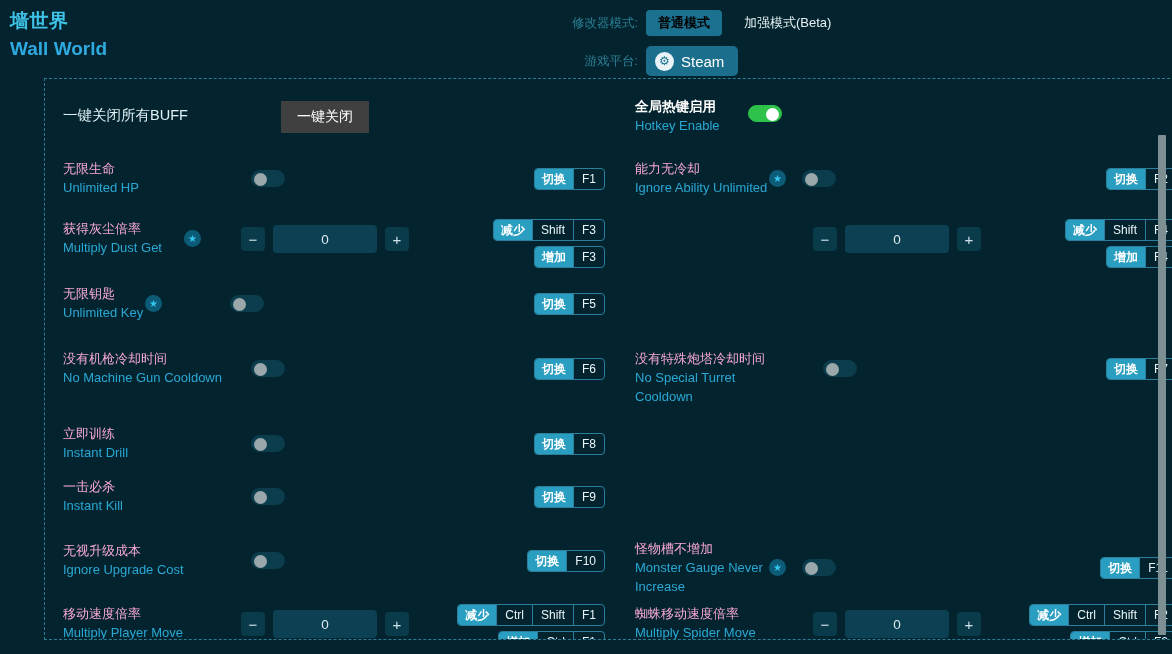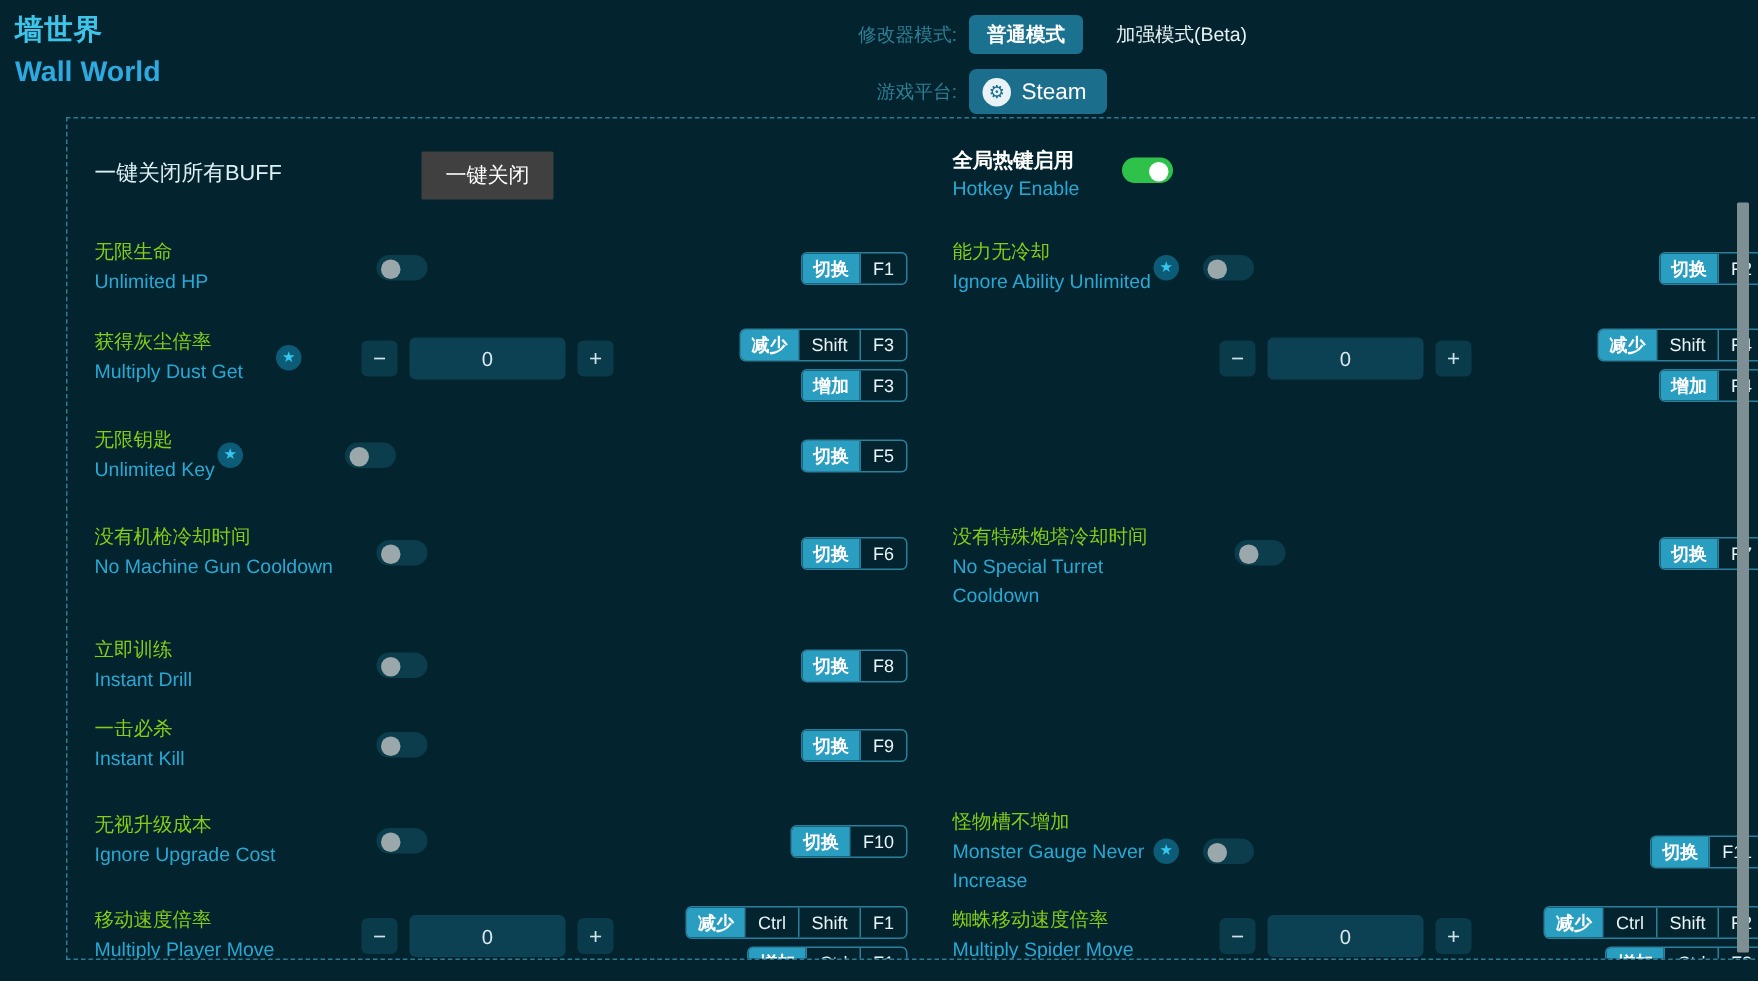--- a/index.html
+++ b/index.html
@@ -43,21 +43,21 @@
   .mode-label {
     font-size: 12.5px; color: #2d7f96; width: 76px; text-align: right;
     padding-right: 8px; white-space: nowrap;
   }
   .mode-btn {
     height: 26px; padding: 0 12px; border-radius: 4px;
     display: inline-flex; align-items: center; justify-content: center;
     font-size: 13px; white-space: nowrap; border: none;
     font-family: "Liberation Sans", sans-serif;
   }
-  .mode-btn.active { background: #1b7290; color: #ffffff; font-weight: bold; }
+  .mode-btn.active { background: #1b7290; color: #000000; font-weight: bold; }
   .mode-btn.inactive { background: transparent; color: #e8f2f5; margin-left: 10px; }
 
   .steam-btn {
     height: 30px; padding: 0 14px 0 9px; border-radius: 5px;
     background: #1b6f8c; color: #ffffff; font-size: 15px;
     display: inline-flex; align-items: center; gap: 7px; border: none;
     font-family: "Liberation Sans", sans-serif;
   }
   .steam-glyph {
     width: 19px; height: 19px; border-radius: 50%;
@@ -81,21 +81,21 @@
   .col { position: absolute; top: 0; width: 572px; height: 560px; }
   .col-left  { left: 0px; }
   .col-right { left: 572px; }
 
   
   .row { position: absolute; left: 0; width: 572px; }
 
   .label-box {
     position: absolute; left: 18px; width: 160px;
   }
-  .lbl-cn { font-size: 13px; color: #84cc16; line-height: 19px; white-space: nowrap; font-family: Liberation Mono, monospace; }
+  .lbl-cn { font-size: 13px; color: #f9a8d4; line-height: 19px; white-space: nowrap; }
   .lbl-en { font-size: 13px; color: #2aa8d4; line-height: 19px; }
 
   .big-label {
     position: absolute; left: 18px;
     font-size: 14.5px; color: #dff0f5; white-space: nowrap;
   }
   .bold-cn { font-size: 13.5px; color: #ffffff; font-weight: bold; line-height: 19px; white-space: nowrap; }
 
   .oneclick-btn {
     position: absolute; height: 32px; padding: 0 16px;

